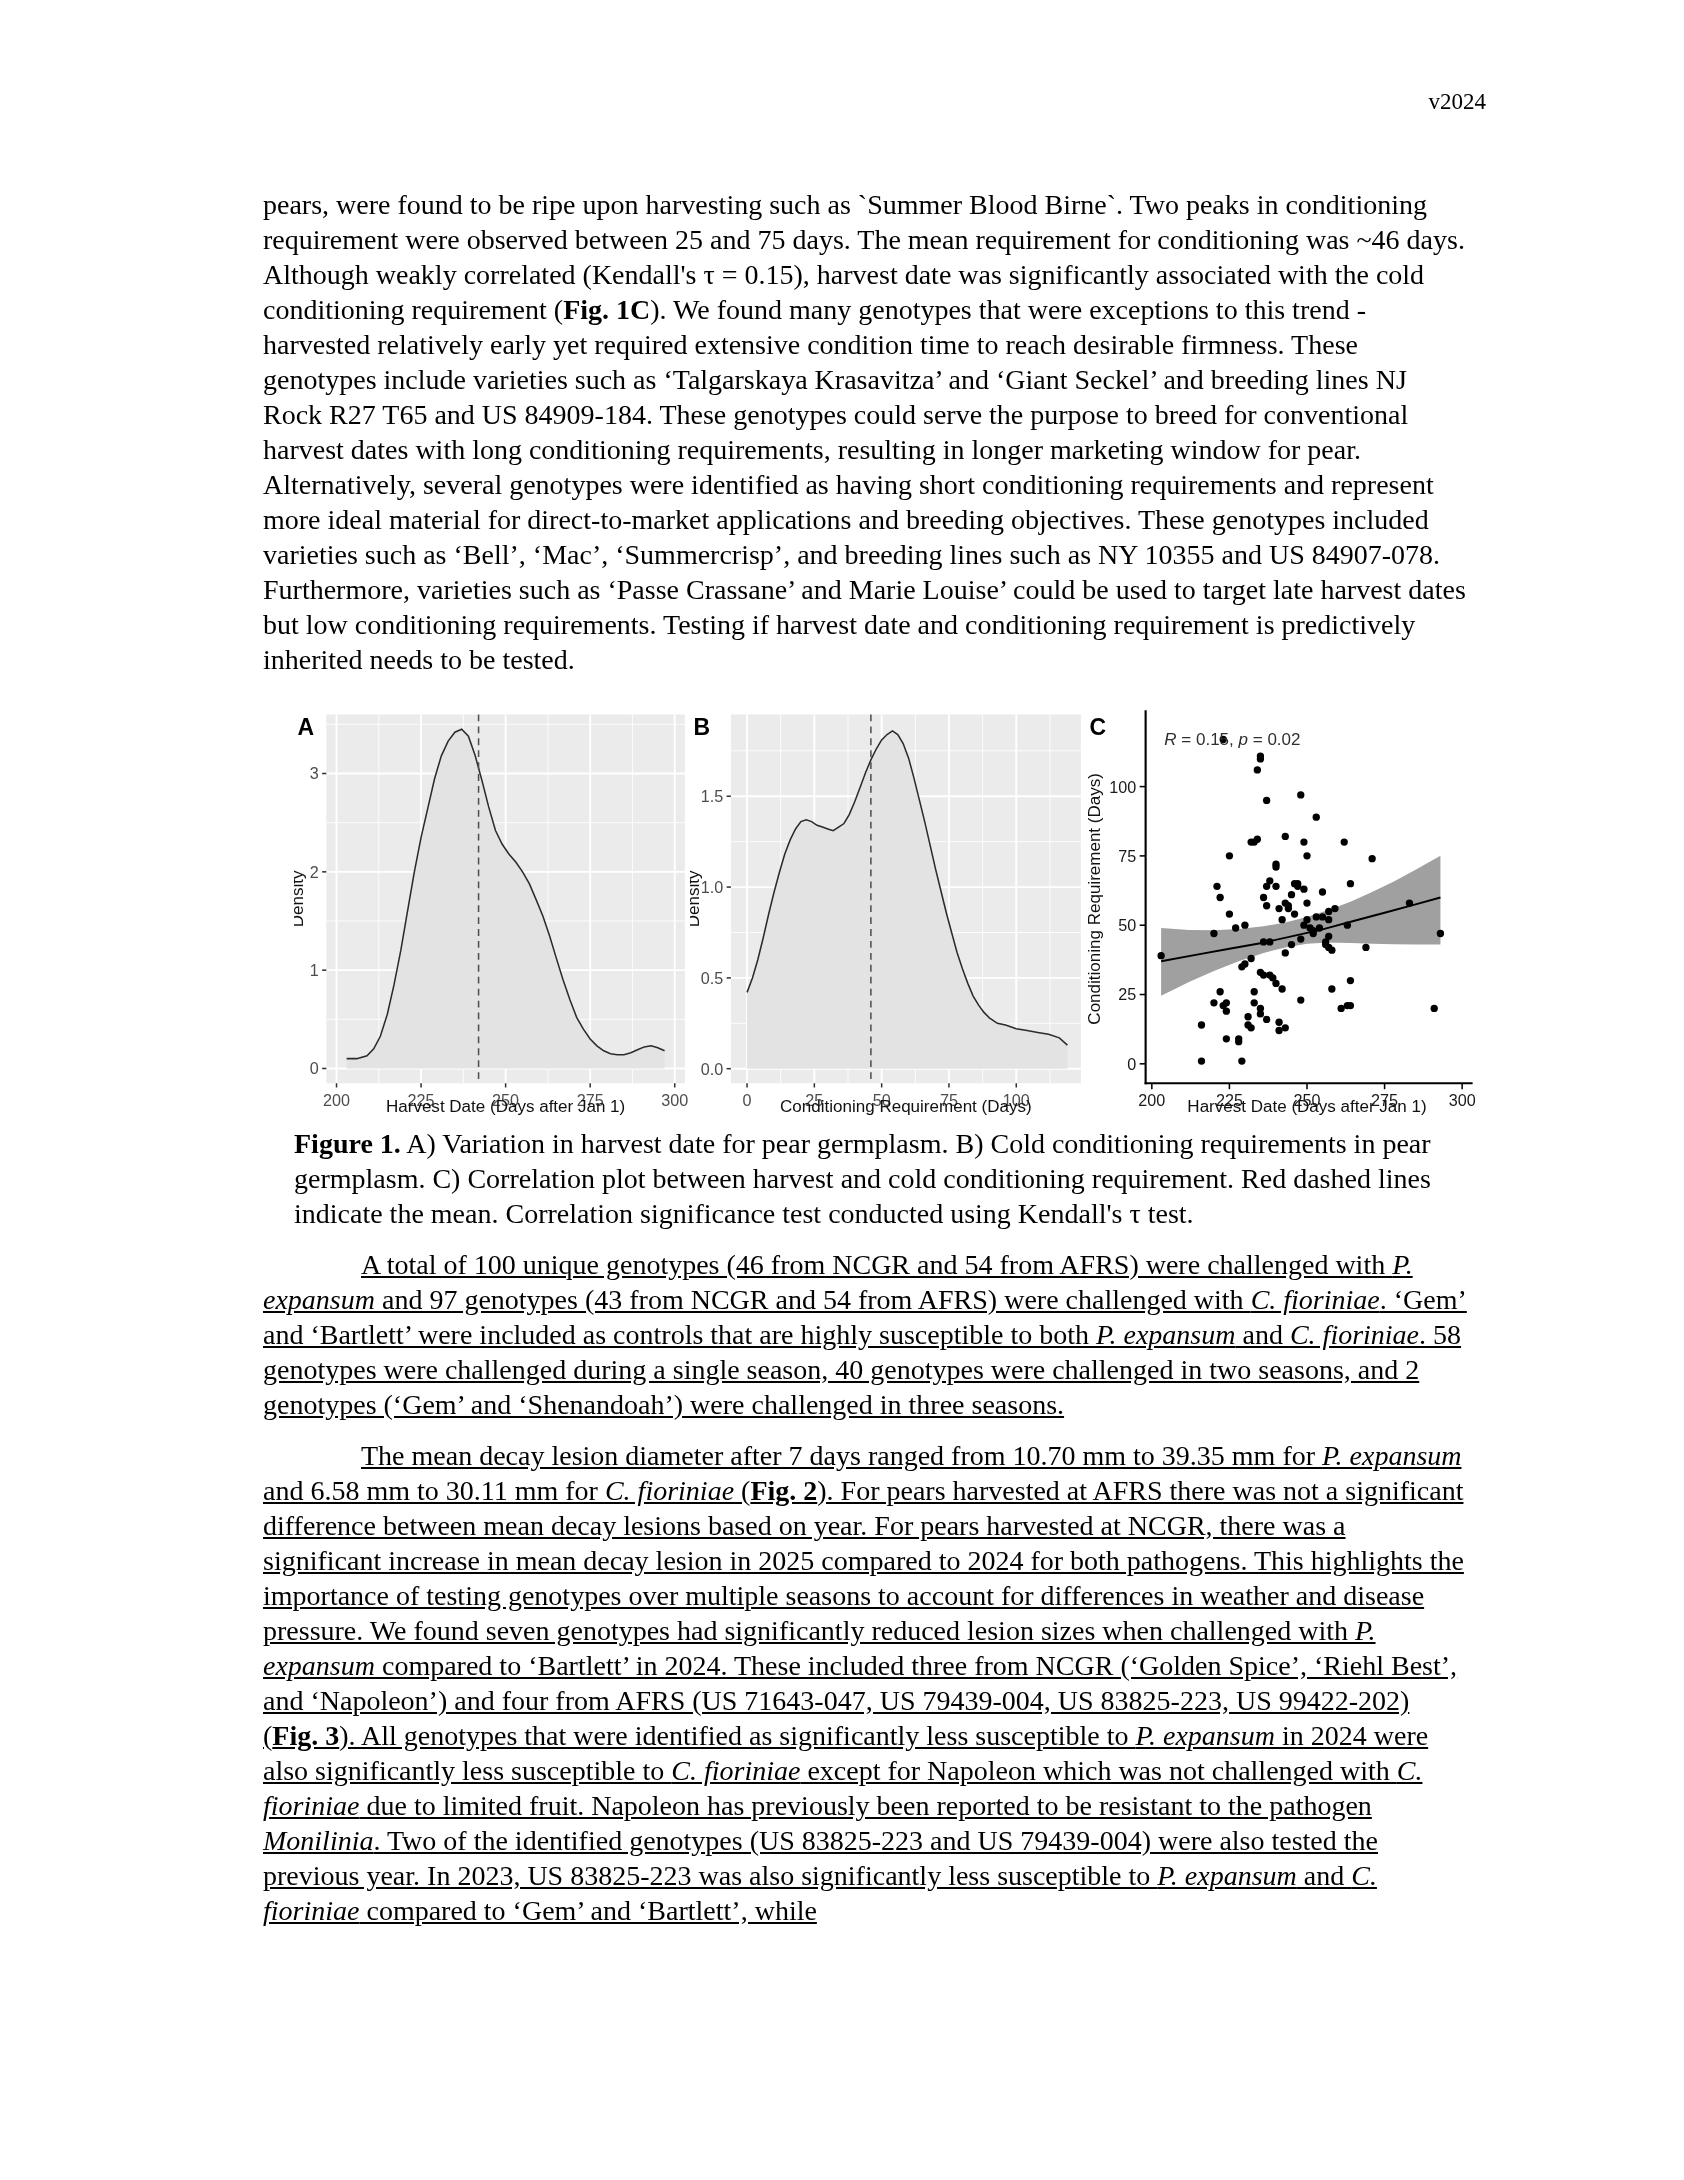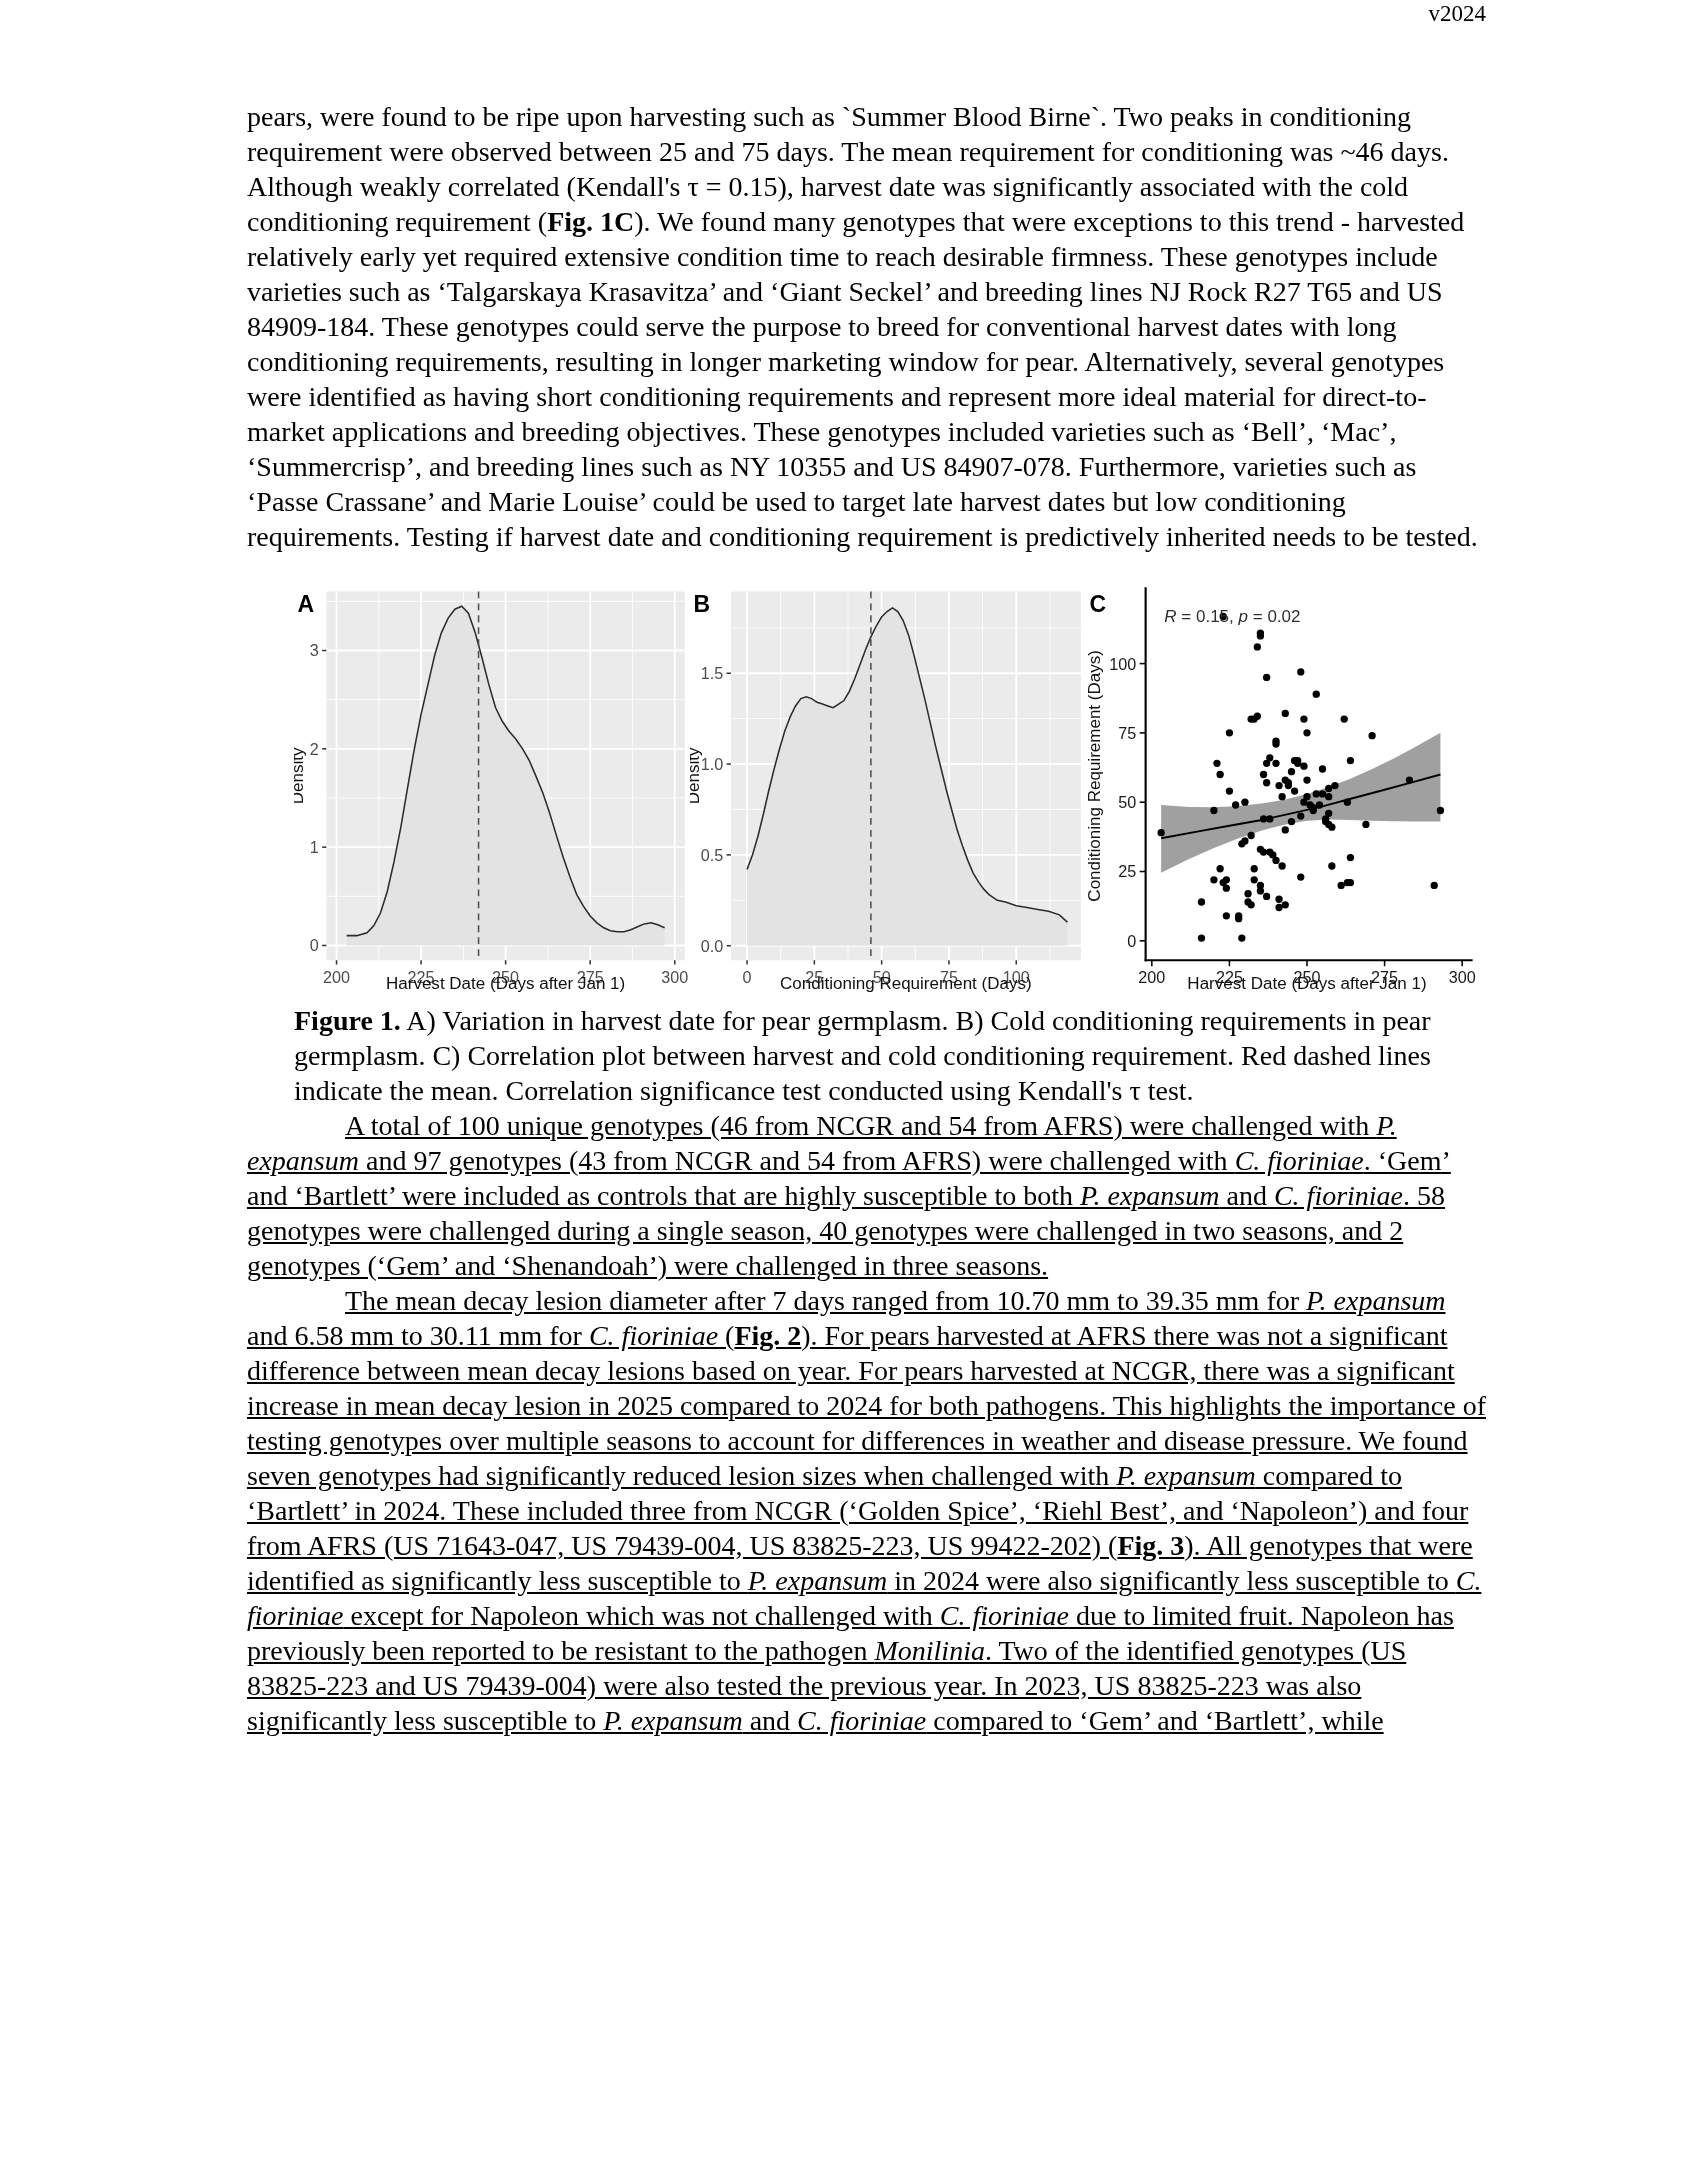--- a/index.html
+++ b/index.html
@@ -11,26 +11,27 @@
     background:#ffffff;
     color:#000;
     font-family:"Liberation Serif", serif;
     overflow:hidden;
   }
   .content{
     margin-left:247px;
     width:1239px;
   }
   .version{
+    padding-top:88px;
     text-align:right;
     font-size:23px;
     line-height:27px;
   }
   .body-para{
-    margin:0;
+    margin:16px;
     font-size:28px;
     line-height:35px;
     text-align:left;
   }
   .first-para{ margin-top:72px; }
   .indent{ text-indent:98px;text-decoration:underline; }
   .figure-row{
     margin:29px 0 0 47px;
     width:1188px;
     display:flex;

